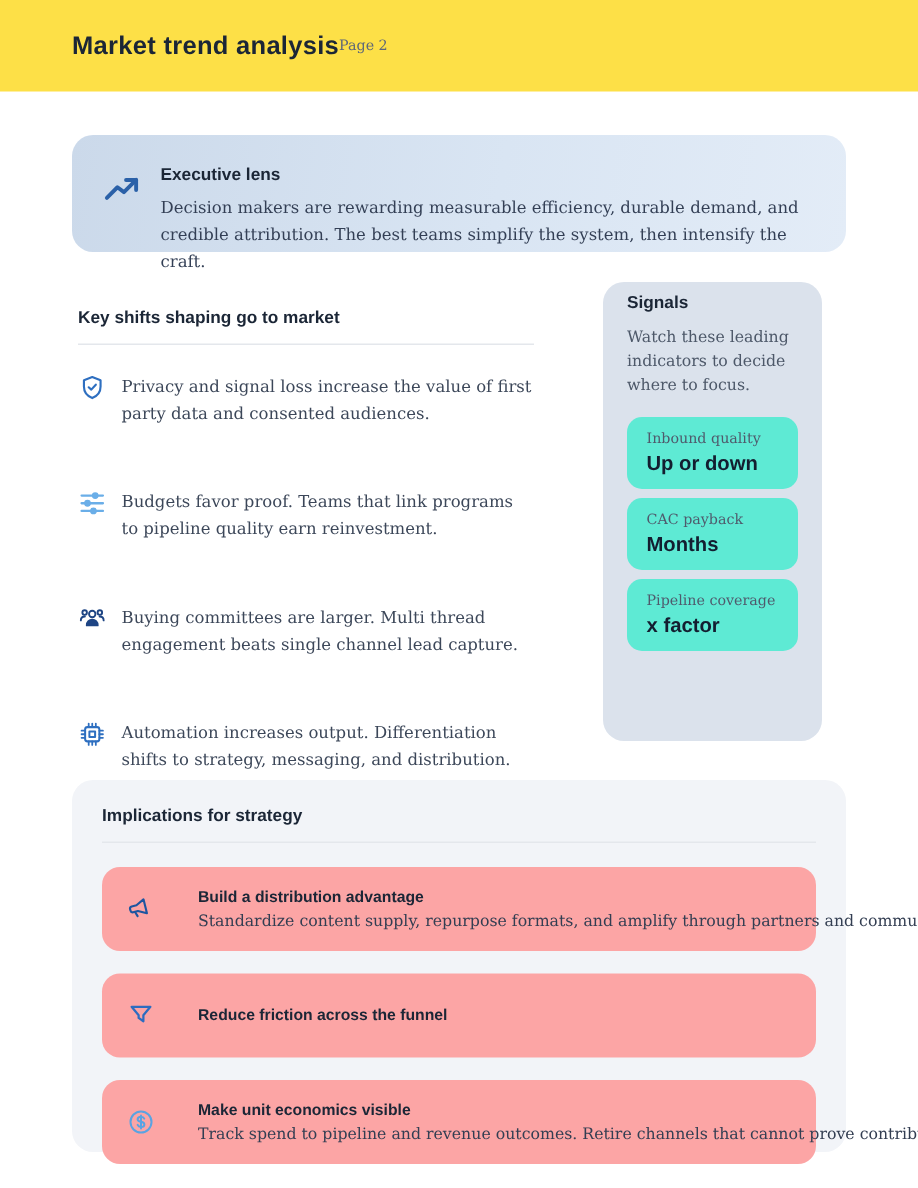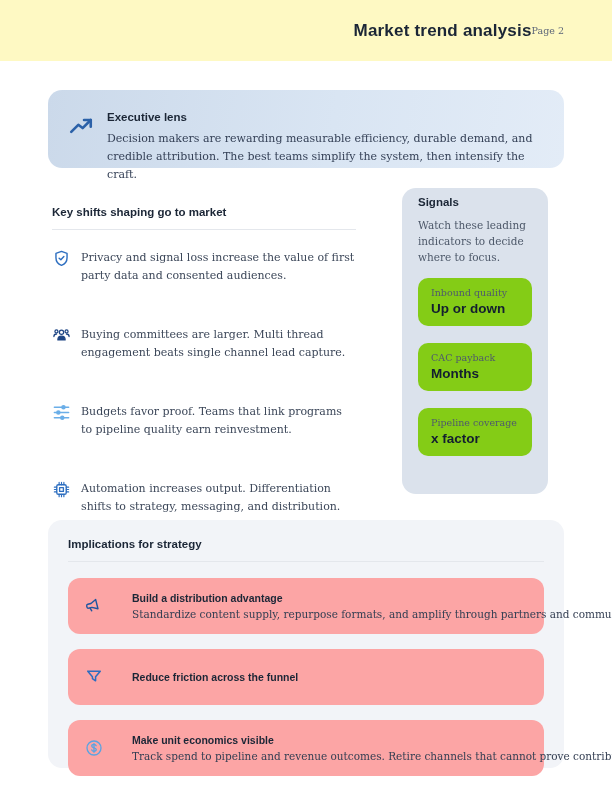--- a/index.html
+++ b/index.html
@@ -1,22 +1,22 @@
 <!DOCTYPE html>
 <html><head>
 <meta charset="utf-8">
 <style>
   * { box-sizing: border-box; }
   html,body { margin:0; padding:0; }
   body { background:#ffffff; font-family:"Liberation Sans", sans-serif; }
   .page { position:relative; width:612px; height:792px; background:#ffffff; overflow:hidden; }
 
   
-  .topbar { position:absolute; top:0; left:0; width:612px; height:61px; background:#fef9c3;
-            display:flex; align-items:center; justify-content:flex-end; padding:12px 48px; }
+  .topbar { position:absolute; top:0; left:0; width:612px; height:61px; background:#fde047;
+            display:flex; align-items:center; justify-content:flex-start; padding:12px 48px; }
   .topbar h1 { margin:0; font-size:17px; font-weight:bold; color:#1b2636; letter-spacing:.2px; }
   .pagenum { font-family:"DejaVu Serif", serif; font-size:9.5px; color:#5d6779; }
 
   
   .exec-card { position:absolute; left:48px; top:90px; width:516px; height:78px; border-radius:14px;
                background:linear-gradient(100deg,#cbd9ea 0%,#d9e5f3 55%,#e3ecf7 100%);
                display:flex; gap:13px; padding:21px 20px 0 20px; }
   .exec-card .icon { flex:none; margin-top:3px; }
   .exec-card h2 { margin:0 0 7px 0; font-size:11.5px; font-weight:bold; color:#1b2636; }
   .exec-card p { margin:0; width:436px; font-family:"DejaVu Serif", serif; font-size:11px;
@@ -30,21 +30,21 @@
   .shift-item + .shift-item { margin-top:30px; }
   .shift-item .icon { flex:none; width:19px; }
   .shift-item p { margin:0; font-family:"DejaVu Serif", serif; font-size:11px; line-height:18px; color:#3c4759; }
 
   
   .signals { position:absolute; left:402px; top:188px; width:146px; height:306px; background:#dbe2ec;
              border-radius:14px; padding:8px 16px 16px 16px; }
   .signals h2 { margin:0; font-size:11.5px; font-weight:bold; color:#1b2636; }
   .signals .desc { margin:9px 0 13px 0; font-family:"DejaVu Serif", serif; font-size:10.5px;
                    line-height:16px; color:#4d5869; width:122px; }
-  .sig-card { background:#84cc16; border-radius:10px; padding:9px 13px 10px 13px; margin-bottom:17px; }
+  .sig-card { background:#5eead4; border-radius:10px; padding:9px 13px 10px 13px; margin-bottom:6px; }
   .sig-label { font-family:"DejaVu Serif", serif; font-size:9.5px; color:#4f5a6c; }
   .sig-value { margin-top:3px; font-size:13.5px; font-weight:bold; color:#131e30; }
 
   
   .implications { position:absolute; left:48px; top:520px; width:516px; height:248px; background:#f2f4f8;
                   border-radius:14px; padding:18px 20px 0 20px; }
   .implications h2 { margin:0; font-size:11.5px; font-weight:bold; color:#1b2636; }
   .implications .rule { margin-top:11px; border:none; border-top:1px solid #e4e7ec; height:0; }
   .imp-row { background:#fca5a5; border-radius:12px; width:476px; height:56px; margin-top:16px;
              display:flex; align-items:center; gap:28px; padding-left:16px; }
@@ -89,48 +89,48 @@
         <svg width="19" height="19" viewBox="0 0 24 24" fill="none" stroke="#2e6fc0" stroke-width="1.8" stroke-linecap="round" stroke-linejoin="round">
           <path d="M12 3 L19 5.6 V11 C19 15.6 16.1 19.1 12 20.7 C7.9 19.1 5 15.6 5 11 V5.6 Z"></path>
           <path d="M9 11.6 L11.2 13.6 L15 9.4"></path>
         </svg>
       </span>
       <p>Privacy and signal loss increase the value of first party data and consented audiences.</p>
     </div>
 
     <div class="shift-item">
       <span class="icon">
+        <svg width="19" height="19" viewBox="0 0 24 24" fill="none" stroke="#6aaee8" stroke-width="1.9" stroke-linecap="round">
+          <path d="M3 5.5 H21"></path>
+            <circle cx="14.5" cy="5.5" r="1.9" fill="#6aaee8"></circle>
+          <path d="M3 12 H21"></path>
+            <circle cx="8" cy="12" r="1.9" fill="#6aaee8"></circle>
+          <path d="M3 18.5 H21"></path>
+            <circle cx="13" cy="18.5" r="1.9" fill="#6aaee8"></circle>
+        </svg>
+      </span>
+      <p>Budgets favor proof. Teams that link programs to pipeline quality earn reinvestment.</p>
+    </div>
+
+    <div class="shift-item">
+      <span class="icon">
         <svg width="19" height="19" viewBox="0 0 24 24" fill="none" stroke="#1e4584" stroke-width="1.6" stroke-linecap="round" stroke-linejoin="round">
           <circle cx="12" cy="8" r="2.7"></circle>
           <circle cx="5.6" cy="6.8" r="1.9"></circle>
           <circle cx="18.4" cy="6.8" r="1.9"></circle>
           <path d="M7.4 17.6 c0-3 2-4.8 4.6-4.8 s4.6 1.8 4.6 4.8 z" fill="#1e4584"></path>
           <path d="M2.4 13.4 c0-2.1 1.5-3.3 3.4-3.3"></path>
           <path d="M21.6 13.4 c0-2.1 -1.5-3.3 -3.4-3.3"></path>
         </svg>
       </span>
       <p>Buying committees are larger. Multi thread engagement beats single channel lead capture.</p>
     </div>
 
     <div class="shift-item">
       <span class="icon">
-        <svg width="19" height="19" viewBox="0 0 24 24" fill="none" stroke="#6aaee8" stroke-width="1.9" stroke-linecap="round">
-          <path d="M3 5.5 H21"></path>
-            <circle cx="14.5" cy="5.5" r="1.9" fill="#6aaee8"></circle>
-          <path d="M3 12 H21"></path>
-            <circle cx="8" cy="12" r="1.9" fill="#6aaee8"></circle>
-          <path d="M3 18.5 H21"></path>
-            <circle cx="13" cy="18.5" r="1.9" fill="#6aaee8"></circle>
-        </svg>
-      </span>
-      <p>Budgets favor proof. Teams that link programs to pipeline quality earn reinvestment.</p>
-    </div>
-
-    <div class="shift-item">
-      <span class="icon">
         <svg width="19" height="19" viewBox="0 0 24 24" fill="none" stroke="#2e6fc0" stroke-width="1.7" stroke-linecap="round" stroke-linejoin="round">
           <rect x="6" y="6" width="12" height="12" rx="2"></rect>
           <rect x="9.6" y="9.6" width="4.8" height="4.8"></rect>
           <path d="M9 3 V6 M12 3 V6 M15 3 V6 M9 18 V21 M12 18 V21 M15 18 V21 M3 9 H6 M3 12 H6 M3 15 H6 M18 9 H21 M18 12 H21 M18 15 H21" stroke-width="1.5"></path>
         </svg>
       </span>
       <p>Automation increases output. Differentiation shifts to strategy, messaging, and distribution.</p>
     </div>
   </section>
 

